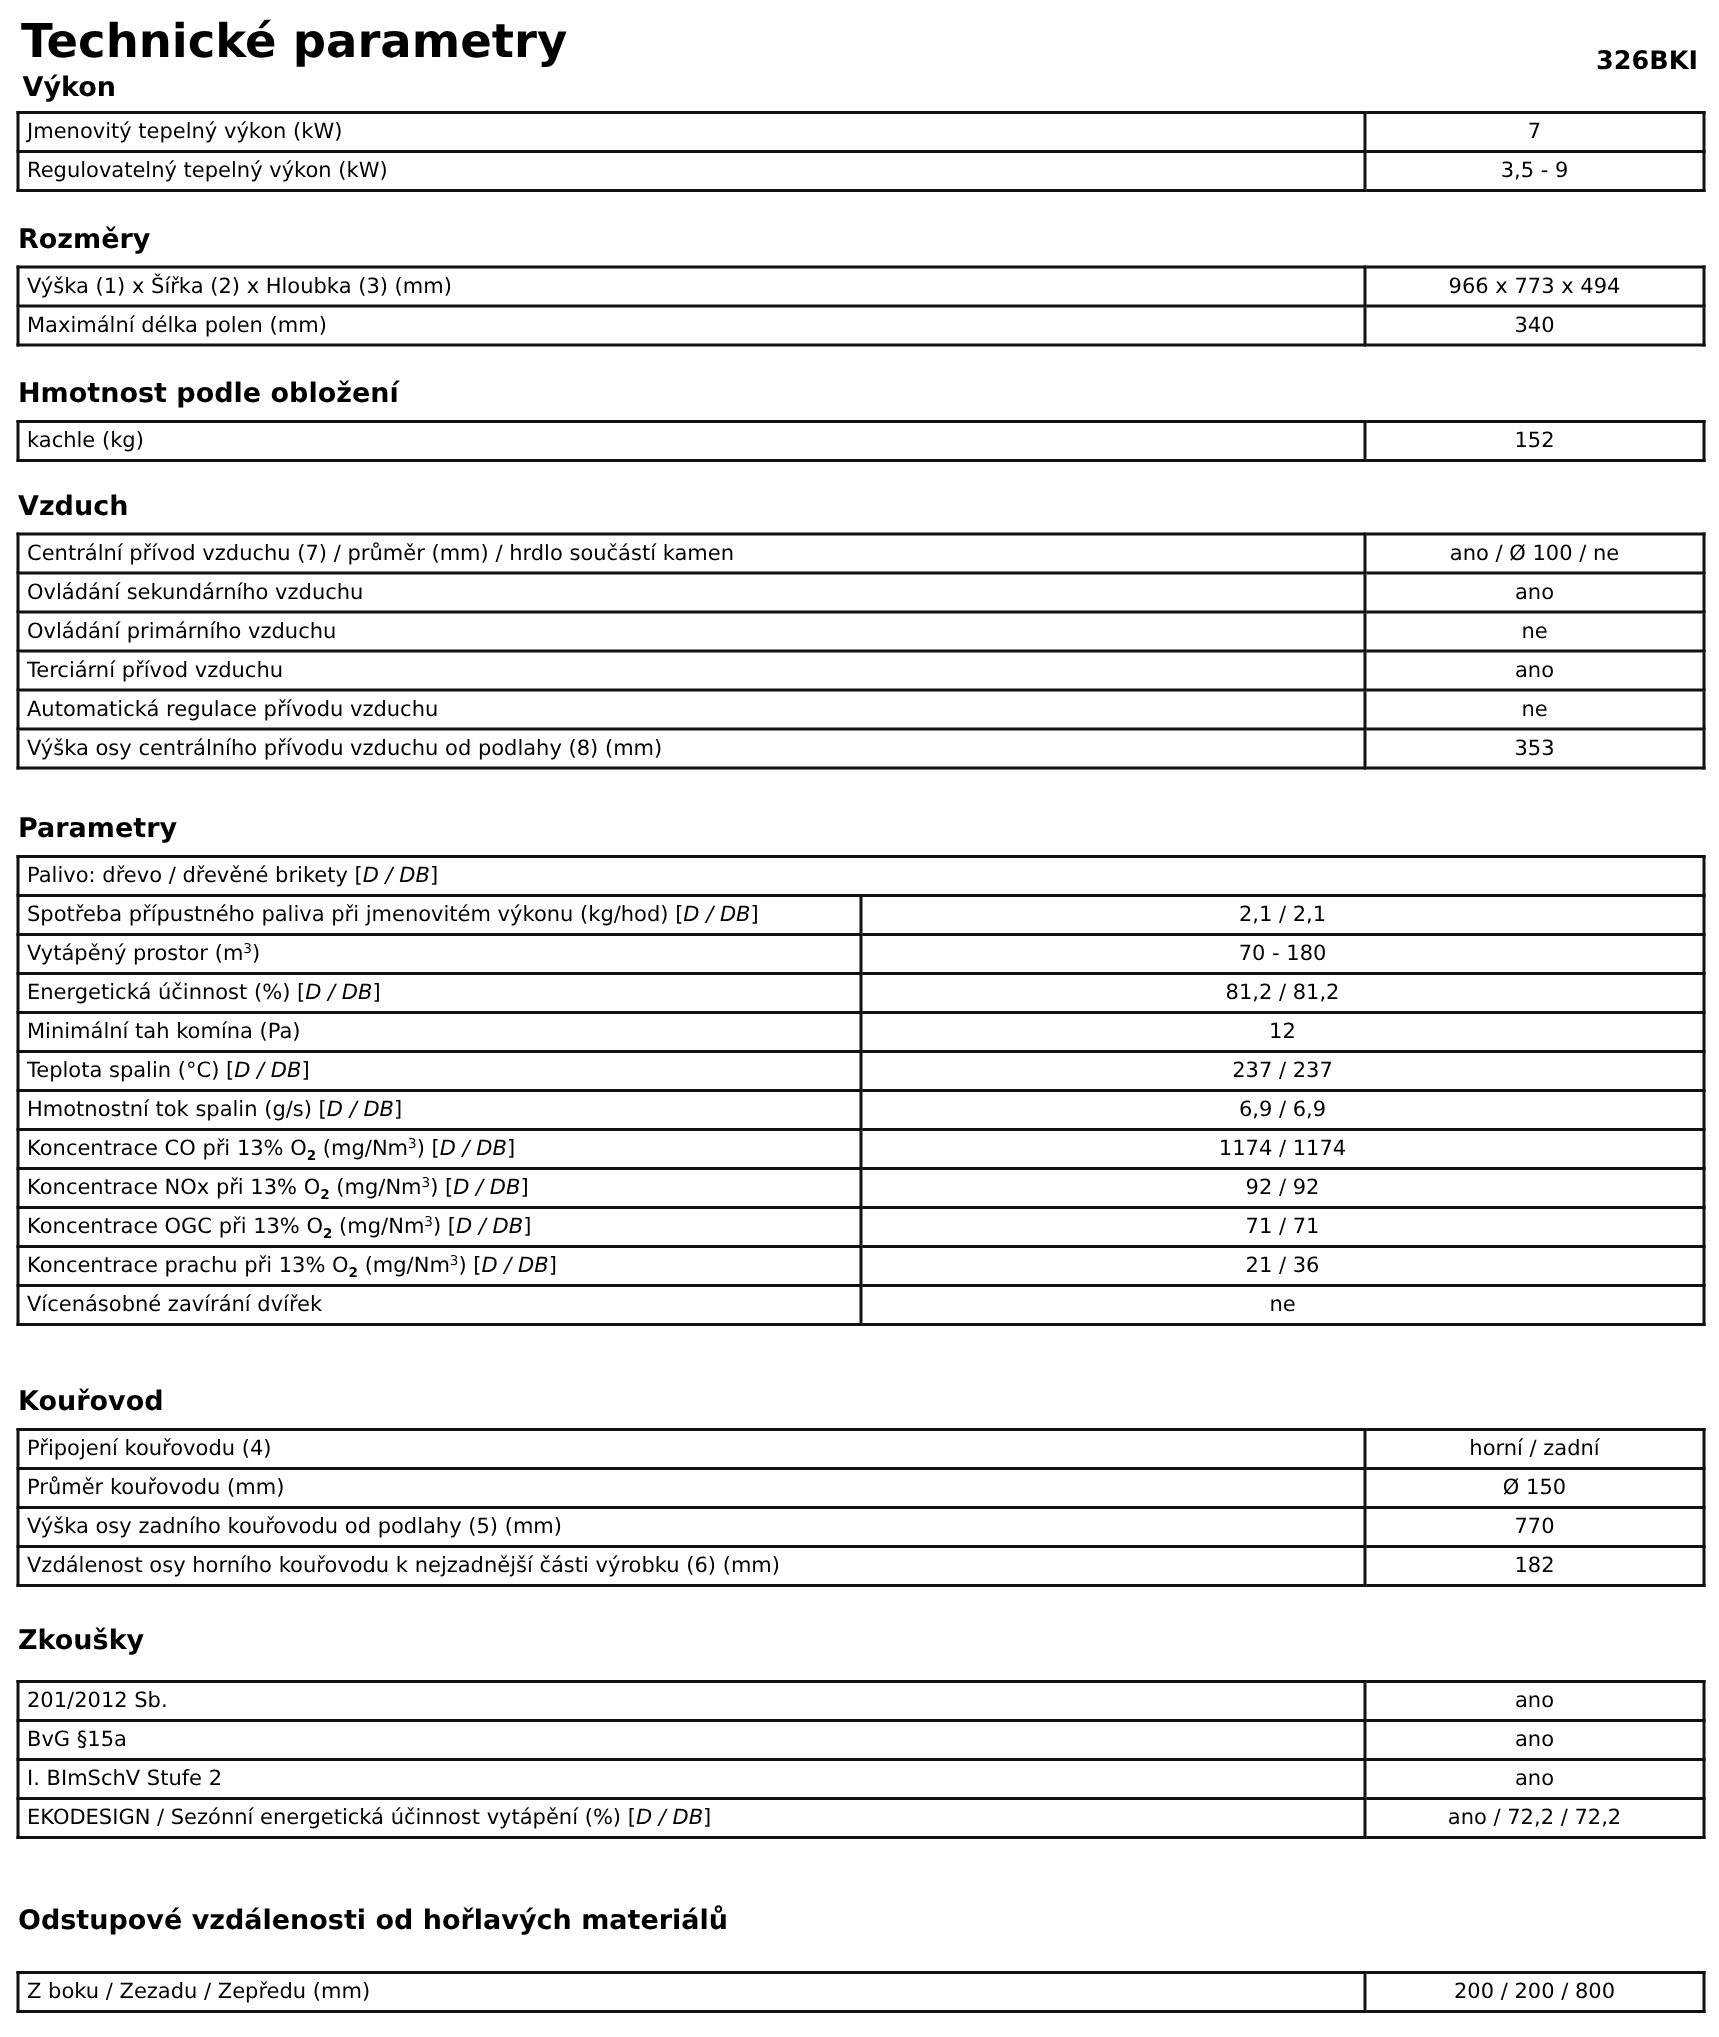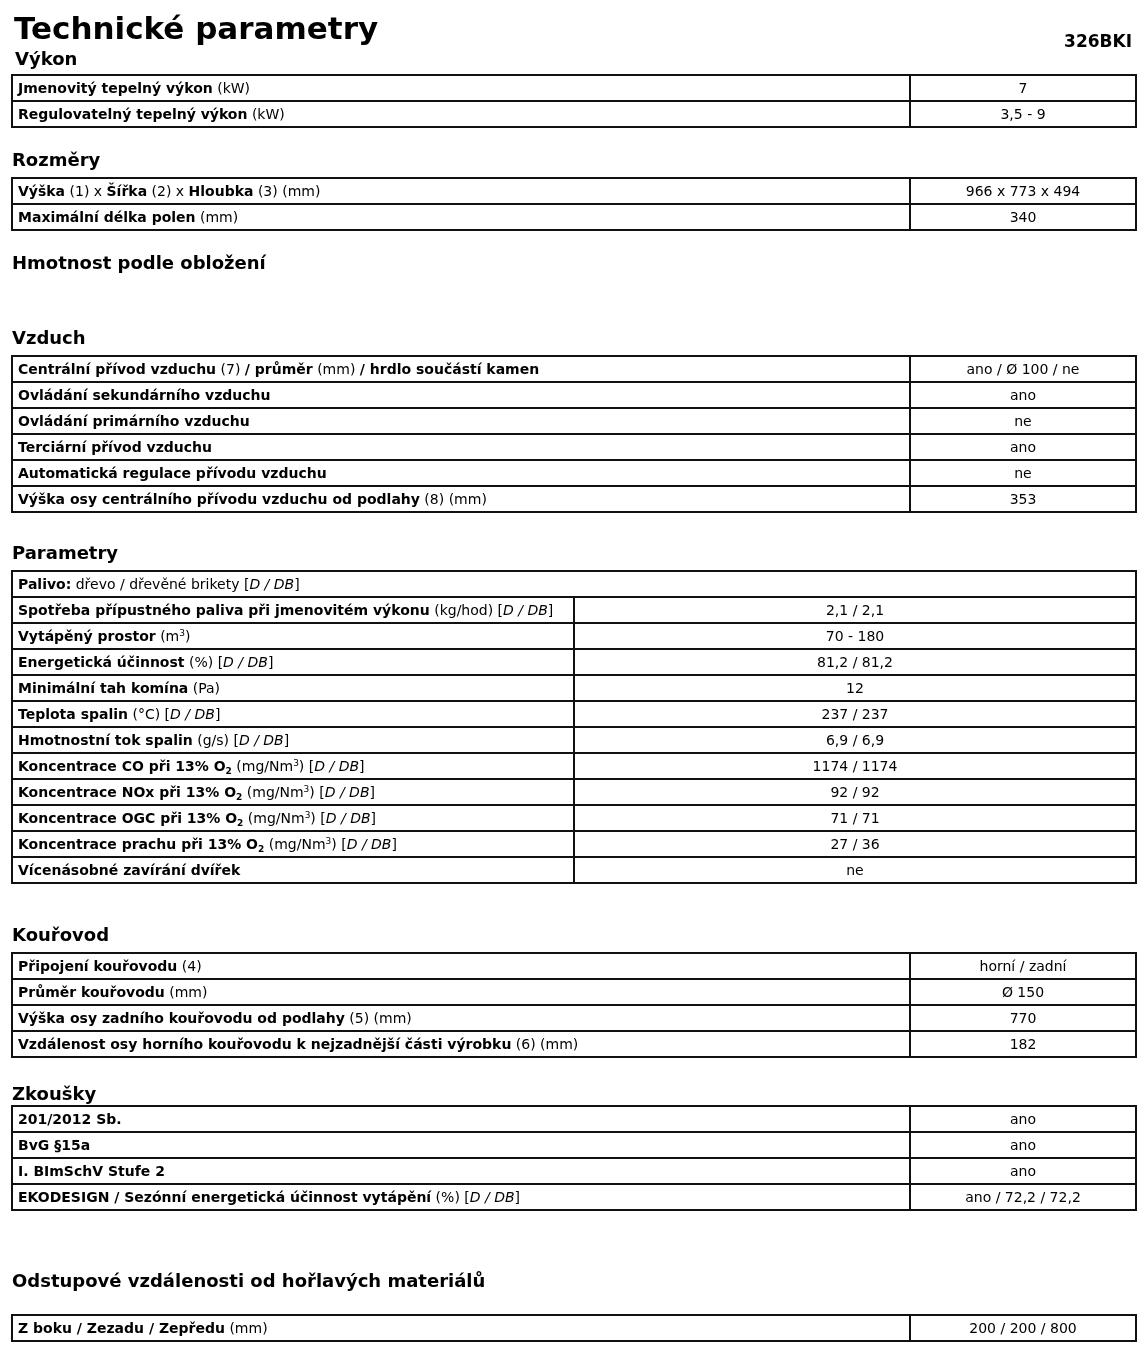--- a/index.html
+++ b/index.html
@@ -22,21 +22,21 @@
   }
   table.params {
     width: 1126px; border-collapse: collapse; table-layout: fixed;
   }
   table.params td {
     border: 2px solid #111; height: 24px; padding: 0 5px;
     font-size: 14px; line-height: 24px; white-space: nowrap; overflow: hidden;
   }
   table.params td.val { width: 214px; text-align: center; }
   table.params td.lbl { width: auto; }
-  .b { font-weight: bold; text-align: right; }
+  .b { font-weight: normal; text-align: right; }
   .i { font-style: italic; }
   sub { font-size: 9px; vertical-align: -3px; line-height: 0; font-weight: bold; }
   sup { font-size: 9px; vertical-align: 5px; line-height: 0; }
 </style>
 </head>
 <body>
 
 <div class="page-title">Technické parametry</div>
 <div class="model-code">326BKI</div>
 
@@ -69,20 +69,28 @@
           <tr>
             <td class="lbl"><span class="b">Maximální délka polen</span><span> (mm)</span></td>
             <td class="val">340</td>
           </tr>
         </tbody>
       </table>
   </div>
 
   <div style="position:absolute; top:253px; left:0;">
     <div class="section-title">Hmotnost podle obložení</div>
+    <table class="params" style="margin-top:7px;">
+        <tbody>
+          <tr>
+            <td class="lbl"><span class="b">kachle</span><span> (kg)</span></td>
+            <td class="val">152</td>
+          </tr>
+        </tbody>
+      </table>
   </div>
 
   <div style="position:absolute; top:328px; left:0;">
     <div class="section-title">Vzduch</div>
     <table class="params" style="margin-top:7px;">
         <tbody>
           <tr>
             <td class="lbl"><span class="b">Centrální přívod vzduchu</span><span> (7) </span><span class="b">/ průměr</span><span> (mm) </span><span class="b">/ hrdlo součástí kamen</span></td>
             <td class="val">ano / Ø 100 / ne</td>
           </tr>
@@ -148,21 +156,21 @@
           <tr>
             <td class="lbl"><span class="b">Koncentrace NOx při 13% O</span><sub>2</sub><span> (mg/Nm</span><sup>3</sup><span>) [</span><span class="i">D / DB</span><span>]</span></td>
             <td class="val">92 / 92</td>
           </tr>
           <tr>
             <td class="lbl"><span class="b">Koncentrace OGC při 13% O</span><sub>2</sub><span> (mg/Nm</span><sup>3</sup><span>) [</span><span class="i">D / DB</span><span>]</span></td>
             <td class="val">71 / 71</td>
           </tr>
           <tr>
             <td class="lbl"><span class="b">Koncentrace prachu při 13% O</span><sub>2</sub><span> (mg/Nm</span><sup>3</sup><span>) [</span><span class="i">D / DB</span><span>]</span></td>
-            <td class="val">27 / 36</td>
+            <td class="val">21 / 36</td>
           </tr>
           <tr>
             <td class="lbl"><span class="b">Vícenásobné zavírání dvířek</span></td>
             <td class="val">ne</td>
           </tr>
         </tbody>
       </table>
   </div>
 
   <div style="position:absolute; top:925px; left:0;">
@@ -184,21 +192,21 @@
           <tr>
             <td class="lbl"><span class="b">Vzdálenost osy horního kouřovodu k nejzadnější části výrobku</span><span> (6) (mm)</span></td>
             <td class="val">182</td>
           </tr>
         </tbody>
       </table>
   </div>
 
   <div style="position:absolute; top:1084px; left:0;">
     <div class="section-title">Zkoušky</div>
-    <table class="params" style="margin-top:1px;border-radius:21px;">
+    <table class="params" style="margin-top:16px;border-radius:21px;">
         <tbody>
           <tr>
             <td class="lbl"><span class="b">201/2012 Sb.</span></td>
             <td class="val">ano</td>
           </tr>
           <tr>
             <td class="lbl"><span class="b">BvG §15a</span></td>
             <td class="val">ano</td>
           </tr>
           <tr>

